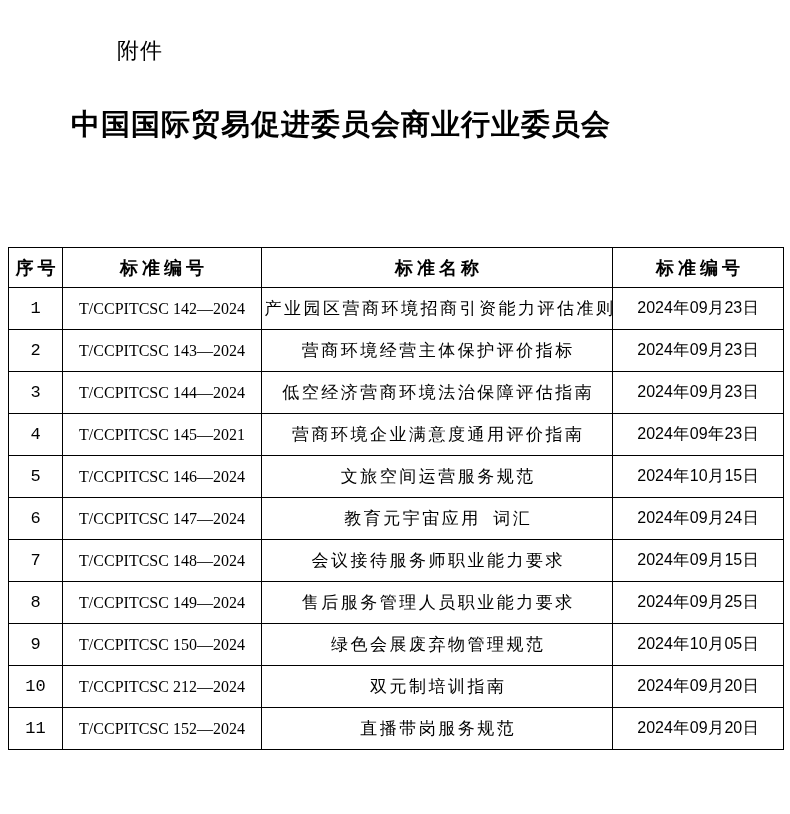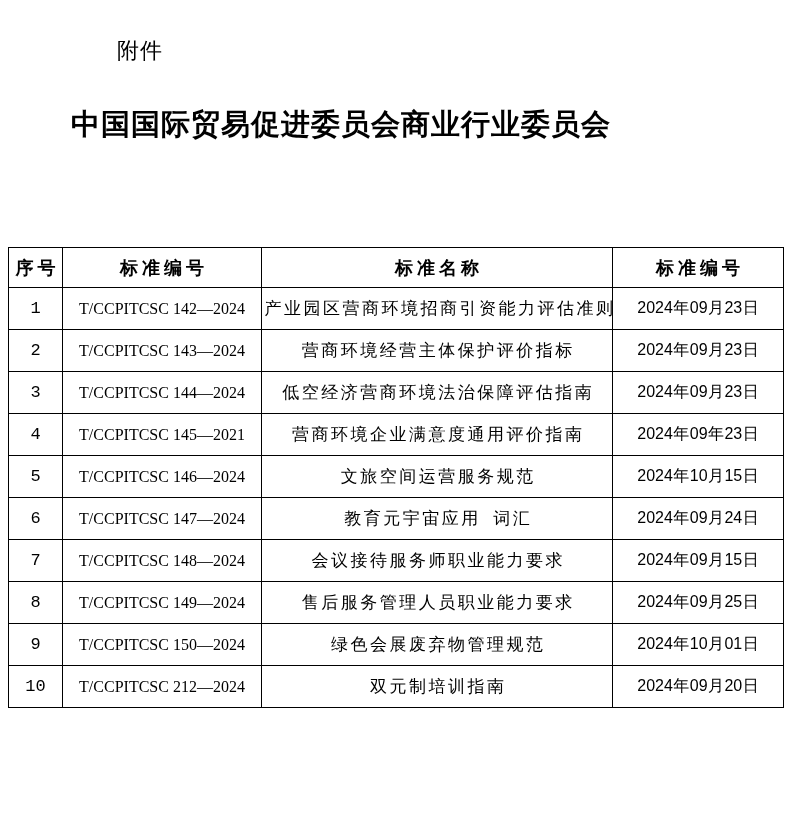--- a/index.html
+++ b/index.html
@@ -165,24 +165,30 @@
         <tr>
         <td class="c-no">8</td>
         <td class="c-code">T/CCPITCSC 149—2024</td>
         <td class="c-name">售后服务管理人员职业能力要求</td>
         <td class="c-date">2024 年 09 月 25 日</td>
       </tr>
         <tr>
         <td class="c-no">9</td>
         <td class="c-code">T/CCPITCSC 150—2024</td>
         <td class="c-name">绿色会展废弃物管理规范</td>
-        <td class="c-date">2024 年 10 月 01 日</td>
+        <td class="c-date">2024 年 10 月 05 日</td>
       </tr>
         <tr>
         <td class="c-no">10</td>
         <td class="c-code">T/CCPITCSC 212—2024</td>
         <td class="c-name">双元制培训指南</td>
+        <td class="c-date">2024 年 09 月 20 日</td>
+      </tr>
+        <tr>
+        <td class="c-no">11</td>
+        <td class="c-code">T/CCPITCSC 152—2024</td>
+        <td class="c-name">直播带岗服务规范</td>
         <td class="c-date">2024 年 09 月 20 日</td>
       </tr>
       </tbody>
   </table>
 
 </div>
 
 </body></html>

